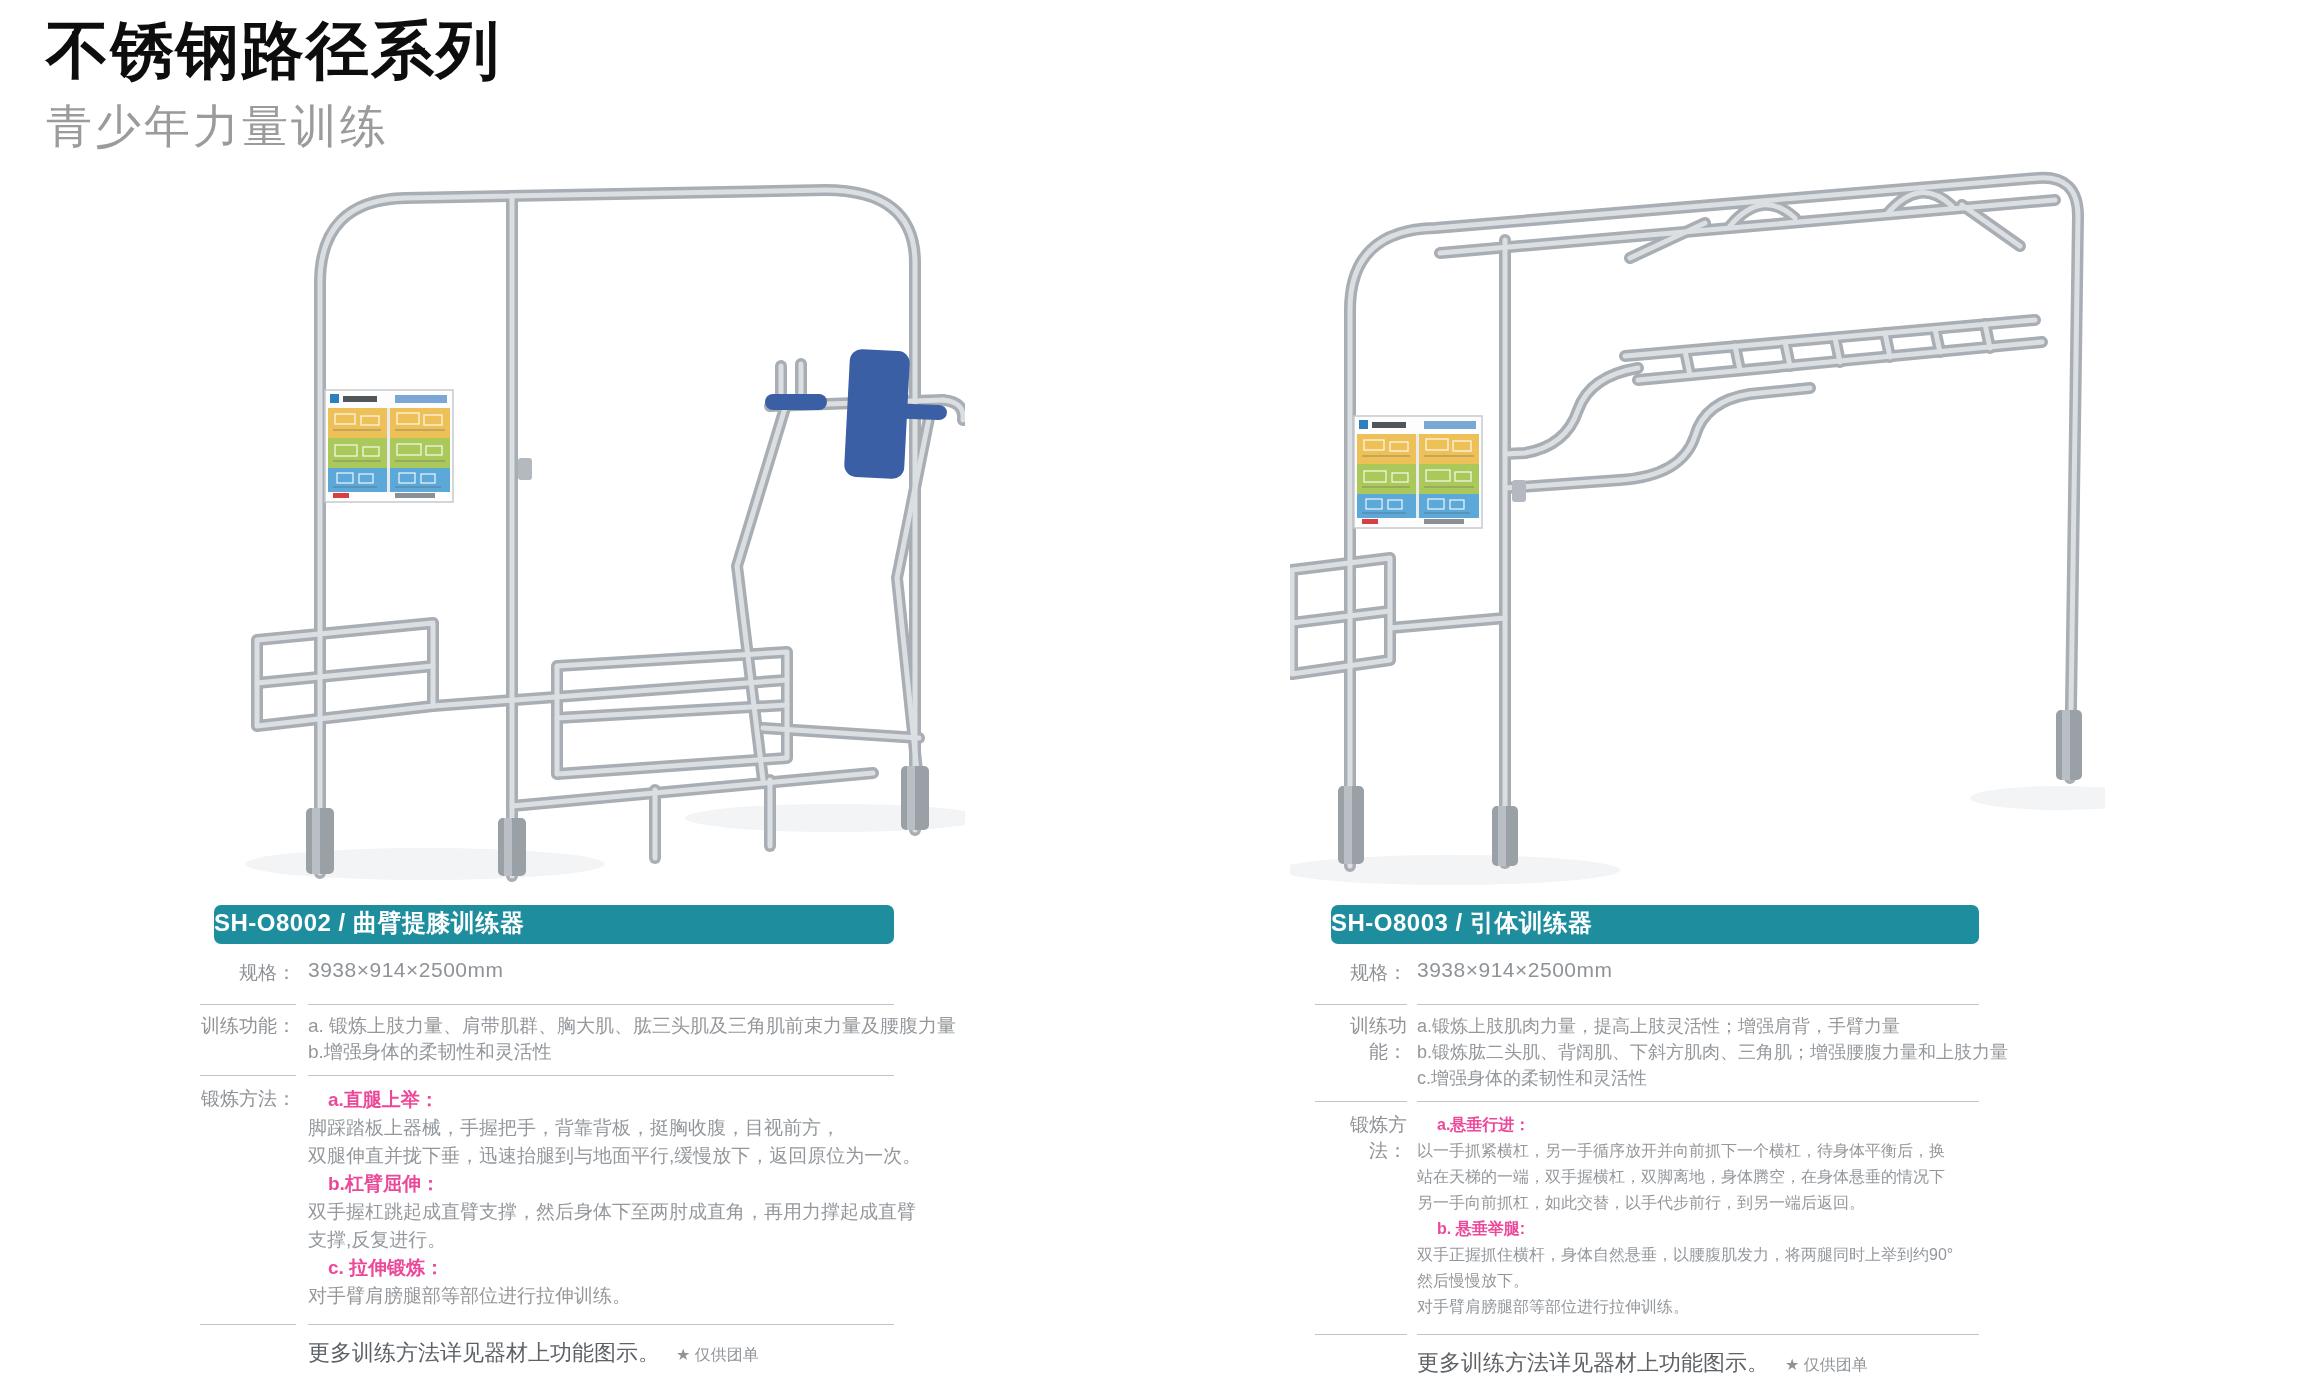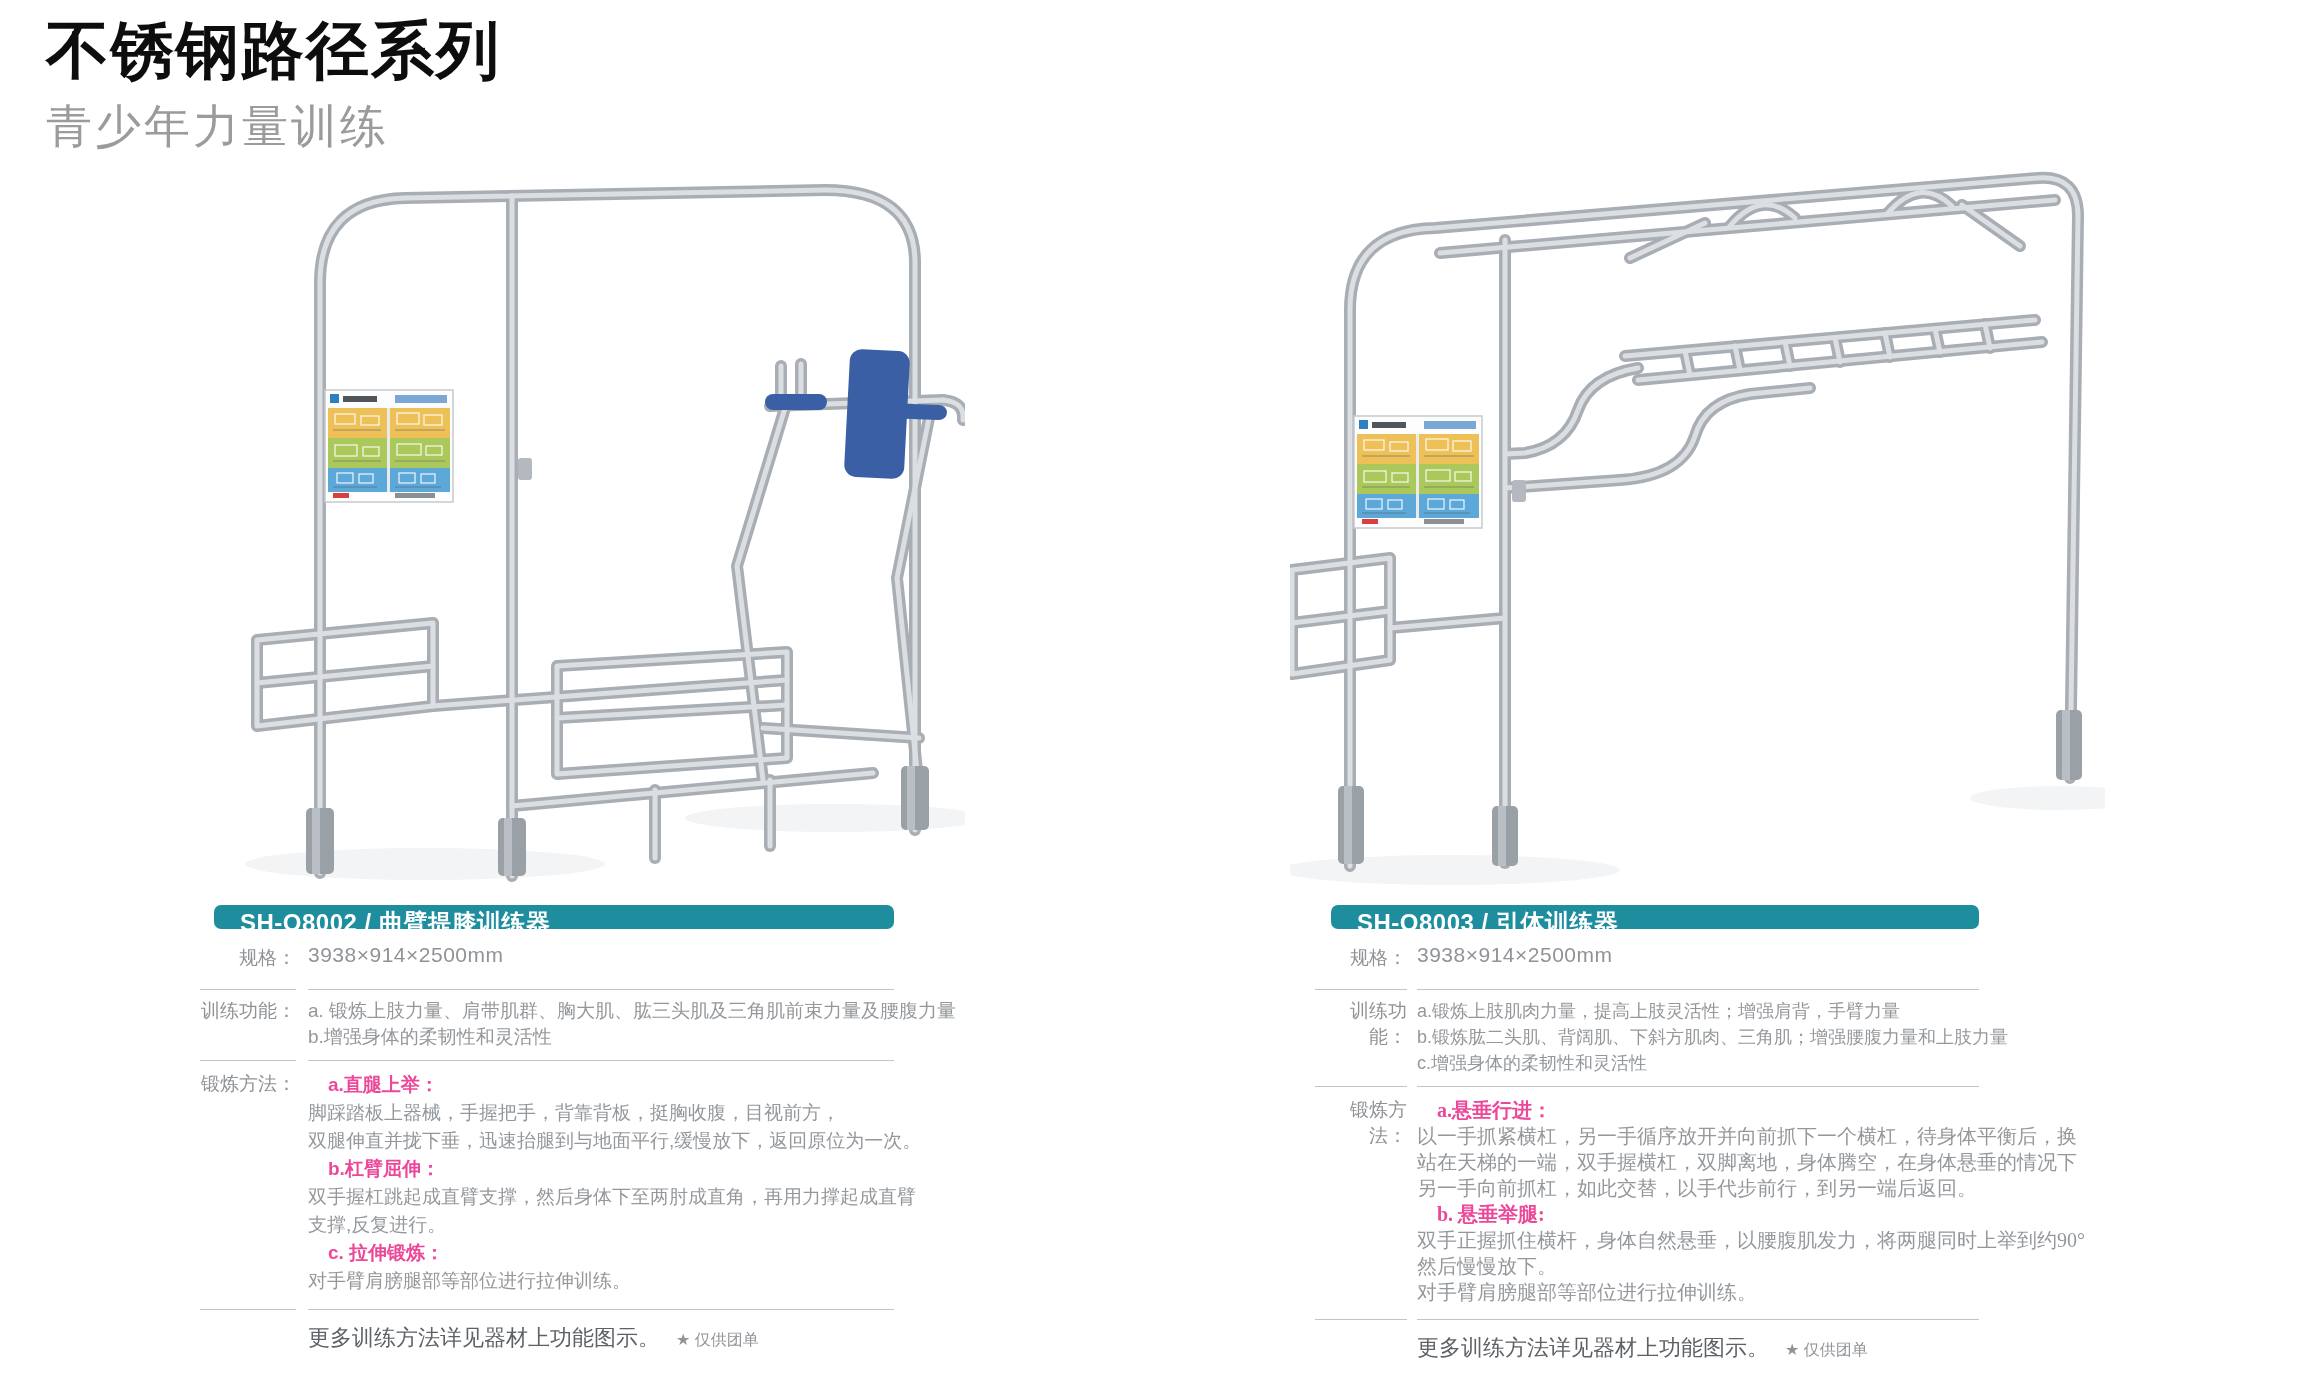--- a/index.html
+++ b/index.html
@@ -20,40 +20,40 @@
   .ti{stroke:#dcdfe2;stroke-width:5;fill:none;stroke-linecap:round;stroke-linejoin:round;}
   .collar{fill:#99a0a6;}
   .collar2{fill:#b9bfc4;}
   .pad{fill:#3a5fa4;}
   .shadow{fill:#f3f4f5;}
 
   
   .card{position:absolute;top:905px;}
   .card-left{left:200px;width:694px;}
   .card-right{left:1315px;width:664px;}
-  .bar{height:24px;border-radius:7px;background:#1E8E9F;color:#ffffff;
-       font-size:24px;font-weight:bold;line-height:36px;padding-left:26px;
+  .bar{height:39px;border-radius:7px;background:#1E8E9F;color:#ffffff;
+       font-size:24px;font-weight:bold;line-height:36px;
        letter-spacing:0.5px;box-sizing:border-box;}
   .card-left .bar{margin-left:14px;width:680px;}
   .card-right .bar{margin-left:16px;width:648px;}
 
   .rows{margin-top:14px;display:grid;grid-template-columns:96px 1fr;column-gap:12px;}
   .card-right .rows{grid-template-columns:92px 1fr;column-gap:10px;}
   .lab{font-size:19px;color:#8f9397;text-align:right;padding-top:2px;}
   .cell{min-width:0;}
   .row-b{border-bottom:1px solid #c2c5c7;}
   .spec-lab{padding-bottom:9px;}
   .spec-val{font-size:21px;color:#8f9397;padding-bottom:22px;letter-spacing:0.5px;}
   .fn{padding:8px 0 10px 0;}
   .fn .ln{font-size:19px;color:#94989c;line-height:26px;white-space:nowrap;}
   .card-right .fn .ln{font-size:18px;}
   .mt{padding:10px 0 14px 0;}
   .mt .m-head{font-size:19px;font-weight:bold;color:#ec4899;line-height:28px;white-space:nowrap;margin-left:20px;}
   .mt .m-line{font-size:19px;color:#94989c;line-height:28px;white-space:nowrap;}
-  .card-right .mt .m-head,.card-right .mt .m-line{font-size:20px;line-height:26px;font-family:Liberation Serif, serif;}
+  .card-right .mt .m-head,.card-right .mt .m-line{font-size:16px;line-height:26px;}
   .foot{padding-top:13px;}
   .foot .main{font-size:22px;color:#5e6266;}
   .foot .star{font-size:16px;color:#8f9397;margin-left:16px;text-align:center;}
 </style>
 </head>
 <body>
 
 <div class="page">
 
   <div class="hdr">

